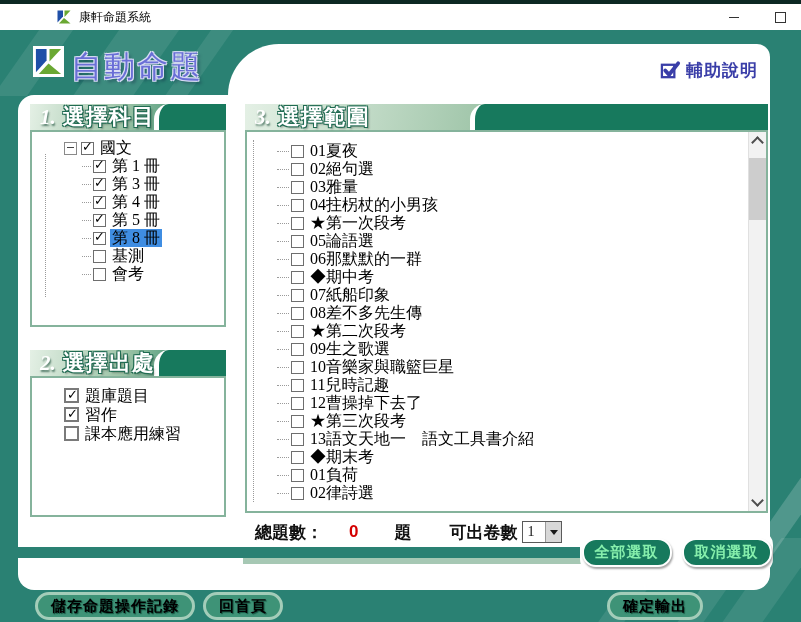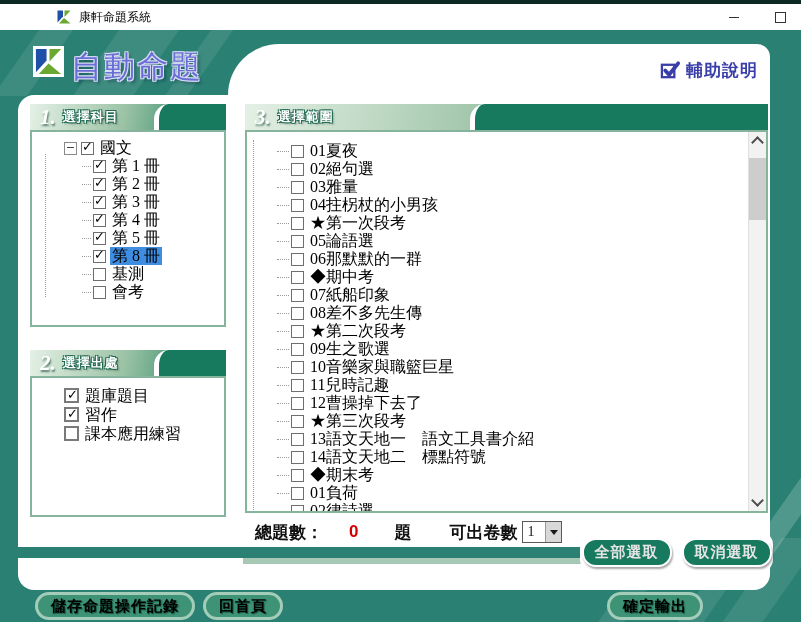--- a/index.html
+++ b/index.html
@@ -44,21 +44,21 @@
   .card{position:absolute;left:18px;top:95px;width:752px;height:495px;background:#fff;border-radius:16px 0 16px 16px;z-index:3;}
   
   .panel{position:absolute;}
   .panel-banner{position:relative;height:26px;display:flex;align-items:center;padding-left:10px;
     background:linear-gradient(100deg,#e4f0e5 0%,#9cc3a6 48%,#4f9a7b 75%,#237e63 100%);}
   .panel-banner::after{content:"";position:absolute;right:0;top:0;bottom:0;width:34%;
     background:var(--teal-dark,#17795D);border-top-left-radius:15px;border-left:5px solid #fff;}
   .panel-banner.wide::after{width:56%;}
   .banner-step{font-family:"Liberation Serif",serif;font-style:italic;font-weight:bold;font-size:21px;color:#fff;
     margin-right:7px;text-shadow:1px 2px 2px rgba(0,55,35,.6);}
-  .banner-title{font-weight:bold;font-size:13px;color:#fff;letter-spacing:1px;z-index:1;
+  .banner-title{font-weight:bold;font-size:22px;color:#fff;letter-spacing:1px;z-index:1;
     text-shadow:1px 1px 0 #206b52,-1px -1px 0 #206b52,1px -1px 0 #206b52,-1px 1px 0 #206b52,2px 2px 2px rgba(0,0,0,.3);}
   .panel-box{background:#fff;border:2px solid var(--panel-border,#85B39C);box-sizing:border-box;overflow:hidden;}
   
   .tree,.list,.plain-list{font-family:"Liberation Serif",serif;font-size:16px;color:#000;position:relative;}
   .tree{padding:7px 0 0 8px;}
   .row{height:18px;display:flex;align-items:center;white-space:nowrap;padding-left:24px;}
   .tree-children .row{margin-left:18px;}
   .connector{width:9px;border-top:1px dotted #9a9a9a;margin-right:2px;flex:none;}
   .vline{position:absolute;border-left:1px dotted #9a9a9a;}
   .tree .vline{left:13px;top:22px;height:143px;}
@@ -92,21 +92,21 @@
   .copies-label{margin-left:38px;}
   .combo{width:40px;height:22px;border:1px solid #5a5a5a;background:#fff;display:flex;margin-left:5px;box-sizing:border-box;}
   .combo-val{flex:1;font:14px "Liberation Serif",serif;padding-left:4px;line-height:20px;}
   .combo-btn{width:15px;background:#D8D8D8;border-left:1px solid #9a9a9a;display:flex;align-items:center;justify-content:center;}
   .combo-arrow{width:0;height:0;border:4px solid transparent;border-top:5px solid #1a1a1a;margin-top:5px;}
   
   .teal-bar{position:absolute;left:0;top:452px;width:100%;height:11px;background:var(--teal,#2A8173);z-index:1;}
   .pale-bar{position:absolute;left:225px;top:463px;right:0;height:6px;background:#A6C8B4;z-index:1;}
   .btn-tab{position:absolute;left:562px;top:436px;width:193px;height:42px;background:#fff;border-radius:14px;
     display:flex;align-items:center;justify-content:center;gap:10px;z-index:2;}
-  .btn-dark{background:var(--teal-dark,#17795D);color:#e5e5e5;font-weight:bold;font-size:15px;letter-spacing:1px;
+  .btn-dark{background:var(--teal-dark,#17795D);color:#86efac;font-weight:bold;font-size:15px;letter-spacing:1px;
     padding:3px 11px;border-radius:14px;border:2px solid #fff;box-shadow:1px 2px 2px rgba(0,0,0,.35);cursor:pointer;}
   
   .footer-btn{position:absolute;top:592px;height:20px;line-height:20px;padding:1px 13px;z-index:4;cursor:pointer;
     background:var(--btn-light,#3E9377);border:3px solid var(--btn-border,#A3CDB9);border-radius:15px;
     color:#000000;font-weight:bold;font-size:15px;letter-spacing:1px;text-shadow:1px 1px 1px #14523F;}
   #btn-save{left:35px;}
   #btn-home{left:203px;}
   #btn-confirm{left:607px;}
 </style>
 </head>
@@ -179,25 +179,20 @@
         <div class="tree-children">
 
         <div class="row checked">
               <span class="connector"></span>
               <span class="cb"></span>
               <span class="label">第 1 冊</span>
             </div>
             <div class="row checked">
               <span class="connector"></span>
               <span class="cb"></span>
-              <span class="label">第 2 冊</span>
-            </div>
-            <div class="row checked">
-              <span class="connector"></span>
-              <span class="cb"></span>
               <span class="label">第 3 冊</span>
             </div>
             <div class="row checked">
               <span class="connector"></span>
               <span class="cb"></span>
               <span class="label">第 4 冊</span>
             </div>
             <div class="row checked">
               <span class="connector"></span>
               <span class="cb"></span>
@@ -333,25 +328,20 @@
           </div>
           <div class="row">
             <span class="connector"></span>
             <span class="cb"></span>
             <span class="label">★第三次段考</span>
           </div>
           <div class="row">
             <span class="connector"></span>
             <span class="cb"></span>
             <span class="label">13語文天地一　語文工具書介紹</span>
-          </div>
-          <div class="row">
-            <span class="connector"></span>
-            <span class="cb"></span>
-            <span class="label">14語文天地二　標點符號</span>
           </div>
           <div class="row">
             <span class="connector"></span>
             <span class="cb"></span>
             <span class="label">◆期末考</span>
           </div>
           <div class="row">
             <span class="connector"></span>
             <span class="cb"></span>
             <span class="label">01負荷</span>

